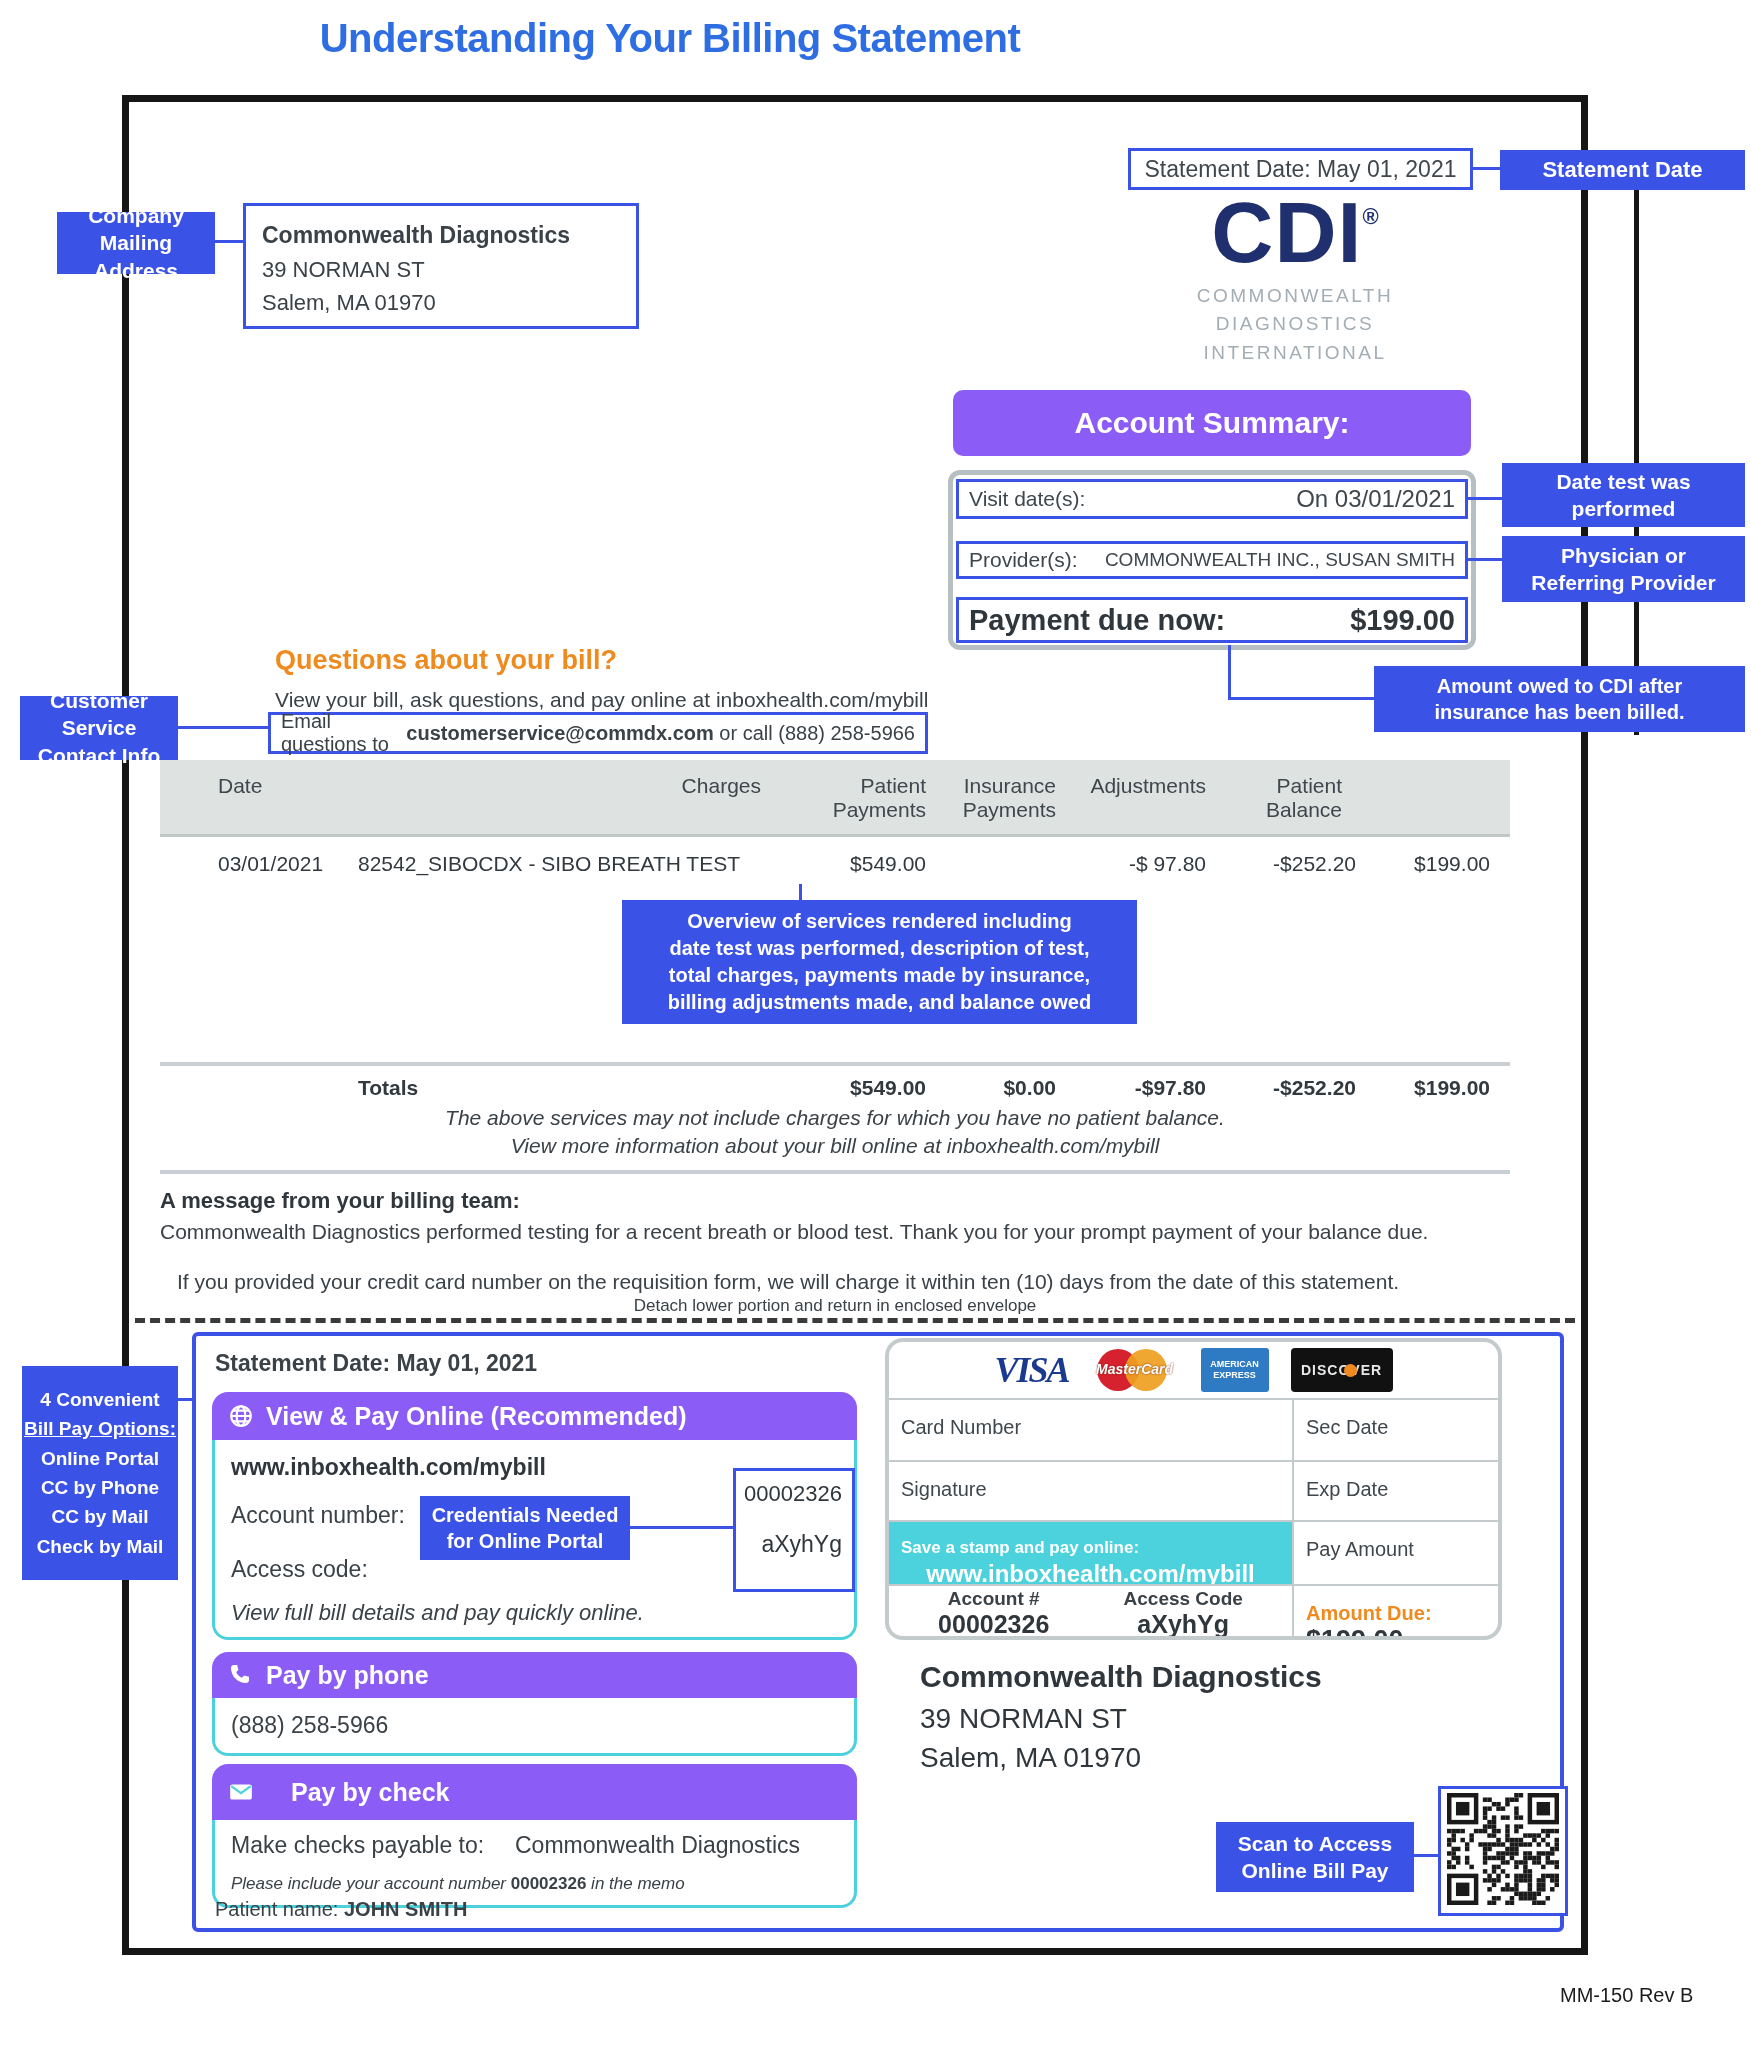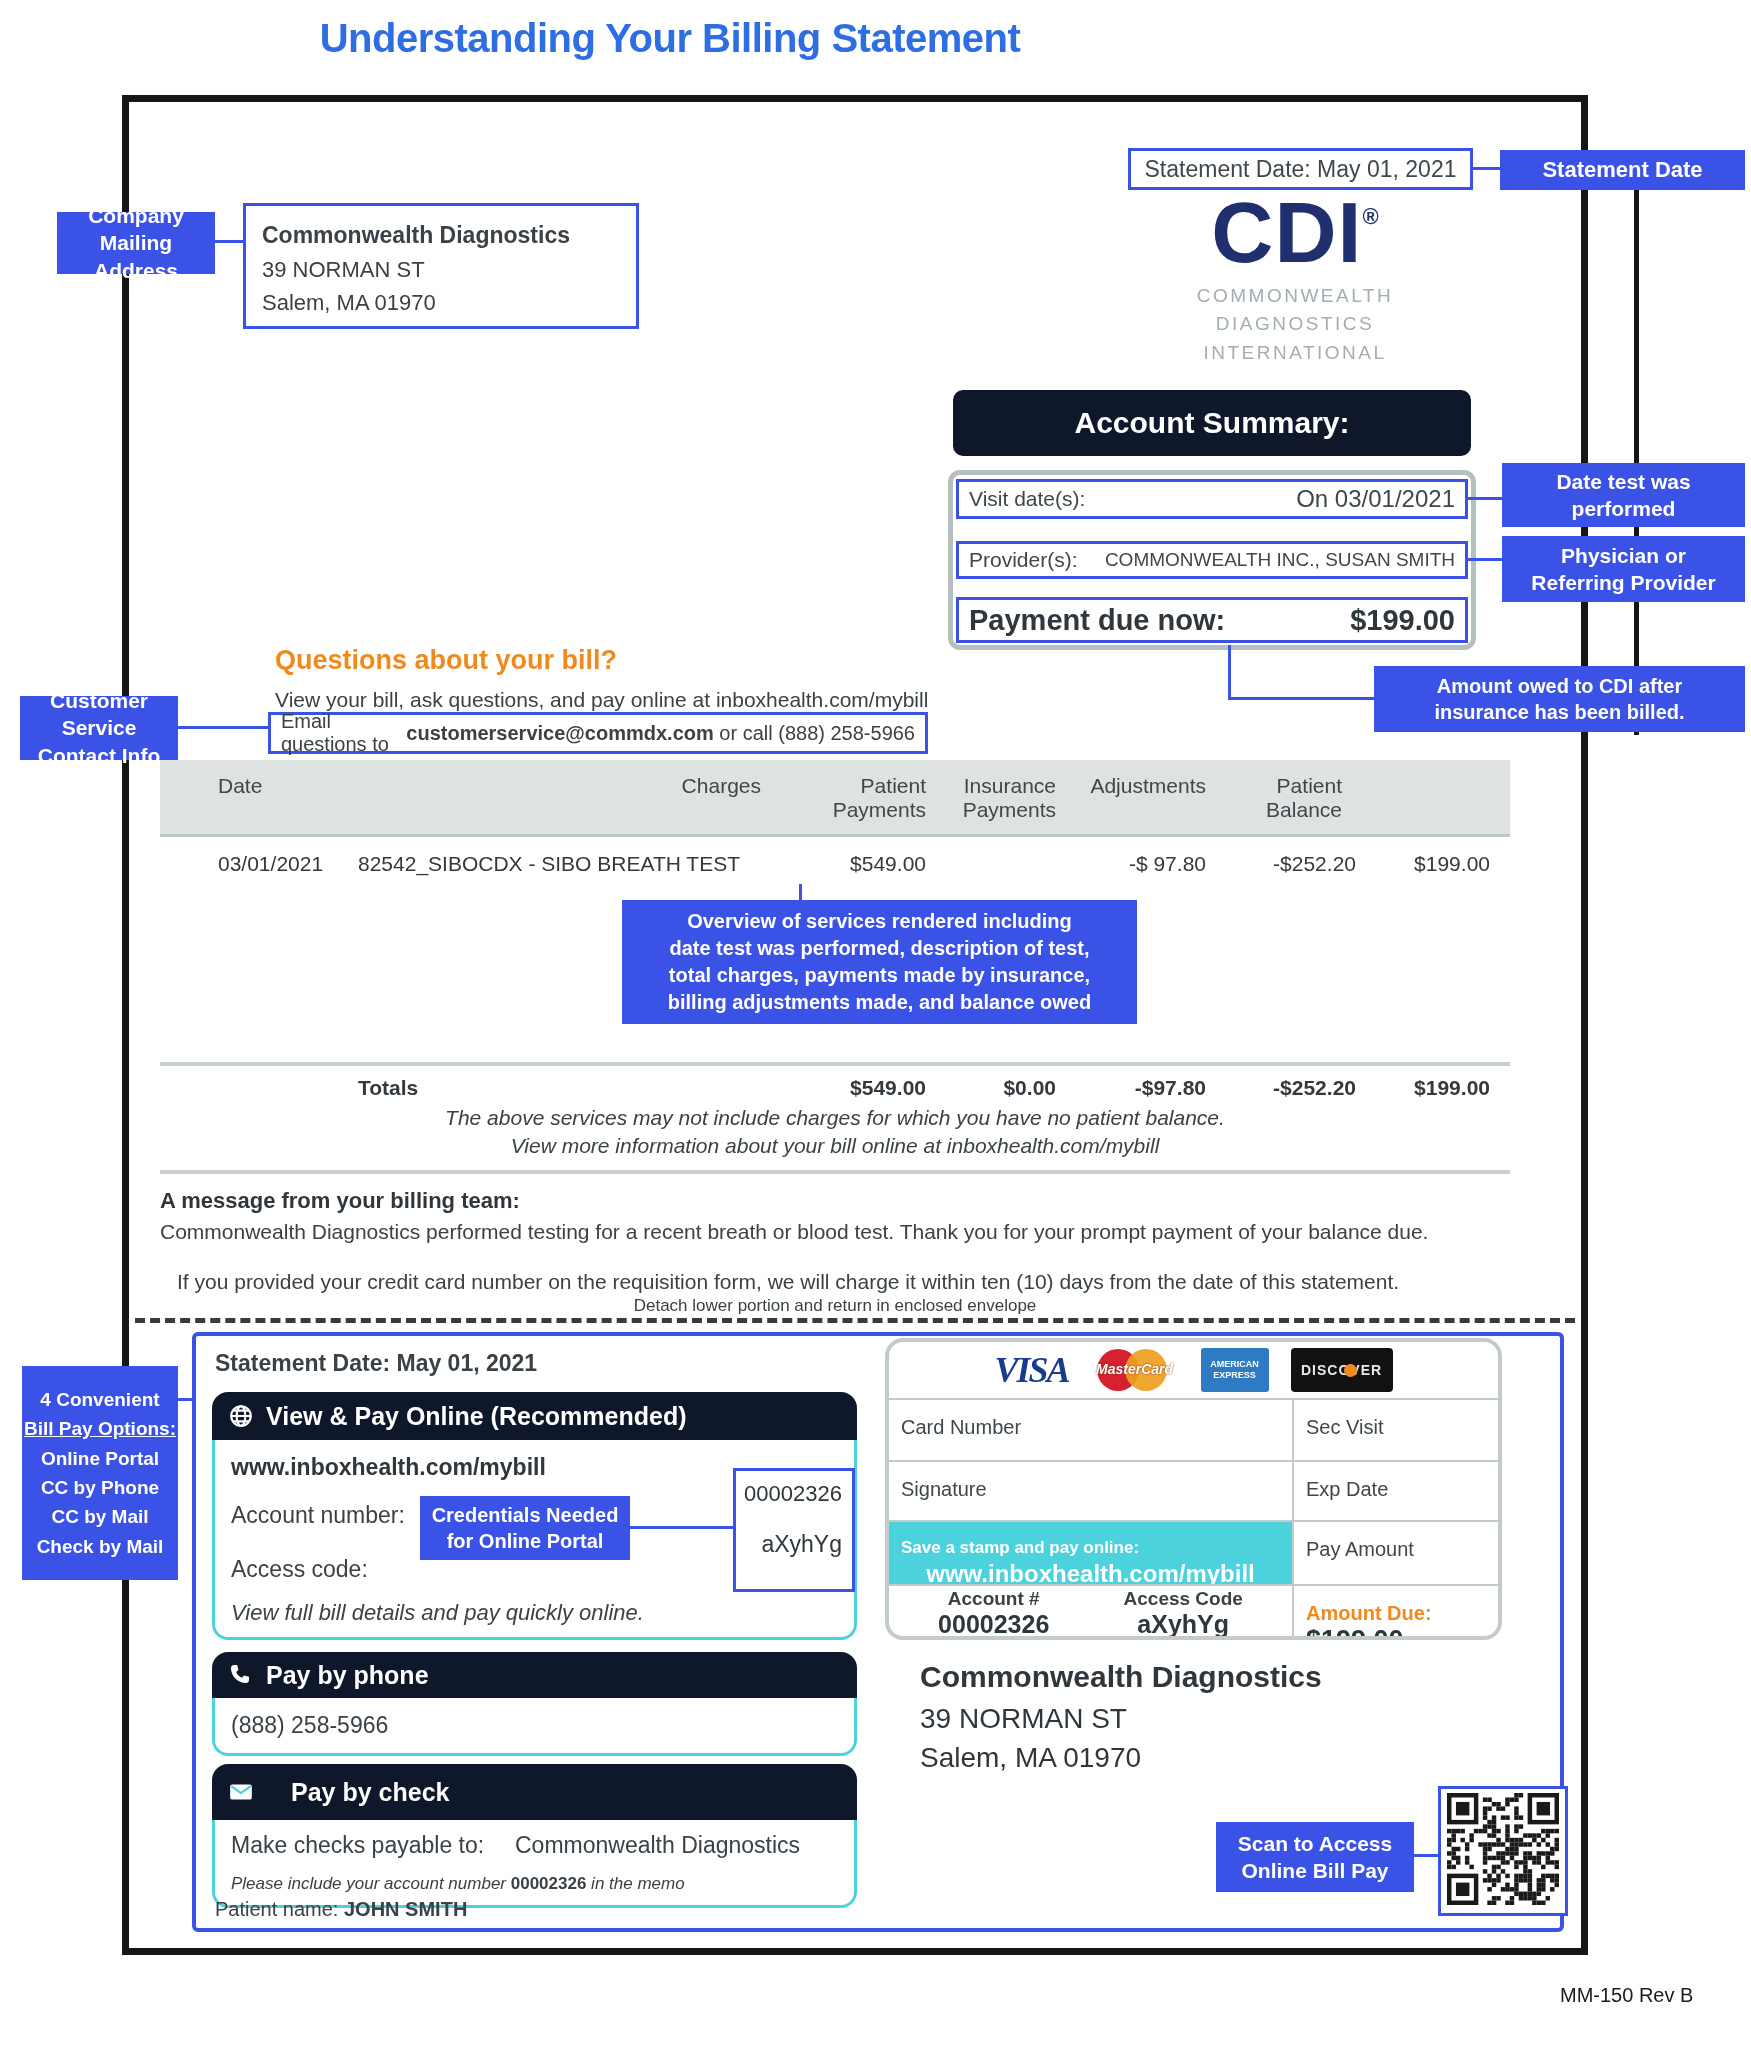--- a/index.html
+++ b/index.html
@@ -10,21 +10,21 @@
   .statement-border{position:absolute;left:122px;top:95px;width:1466px;height:1860px;
         border:7px solid #161616;box-sizing:border-box;background:#fff;}
   .page-title{position:absolute;left:0;top:16px;width:1340px;text-align:center;
         font-size:40px;font-weight:bold;color:#2e6ee2;letter-spacing:-0.5px;}
   .callout{position:absolute;background:#3b52e6;color:#fff;font-weight:bold;text-align:center;
         white-space:pre-line;display:flex;align-items:center;justify-content:center;
         line-height:1.3;box-sizing:border-box;z-index:6;}
   .outline-box{position:absolute;border:3px solid #3b52e6;background:#fff;box-sizing:border-box;z-index:3;}
   .conn{position:absolute;background:#3b52e6;z-index:5;}
   .stem{position:absolute;background:#161616;width:5px;z-index:1;}
-  .teal{background:#0f172a;}
+  .teal{background:#8b5cf6;}
   
   .stmt-date-box{left:1128px;top:148px;width:345px;height:42px;display:flex;align-items:center;justify-content:center;font-size:23px;}
   .logo-wrap{position:absolute;left:1140px;top:192px;width:310px;text-align:center;}
   .logo-text{font-size:86px;font-weight:900;color:#202f6d;line-height:0.95;letter-spacing:1px;}
   .logo-reg{font-size:22px;vertical-align:38px;font-weight:bold;color:#202f6d;}
   .logo-sub{margin-top:8px;font-size:19px;letter-spacing:2.5px;color:#a3adb4;line-height:1.5;}
   .addr-box{padding:12px 16px;line-height:1.5;font-size:22px;color:#3a4147;}
   .addr-box .l1{font-weight:bold;font-size:23px;}
   
   .as-head{position:absolute;left:953px;top:390px;width:518px;height:66px;border-radius:10px;
@@ -313,21 +313,21 @@
       </span>
       <span class="amex">AMERICAN
 EXPRESS</span>
       <span class="disc">
         <span>DISCOVER</span>
         <span class="disc-dot"></span>
       </span>
     </div>
     <div class="cc-grid">
       <div class="cc-cell cc-r1">Card Number</div>
-      <div class="cc-cell cc-r1 cc-right">Sec Visit</div>
+      <div class="cc-cell cc-r1 cc-right">Sec Date</div>
       <div class="cc-cell cc-r2 cc-top">Signature</div>
       <div class="cc-cell cc-r2 cc-top cc-right">Exp Date</div>
       <div class="cc-cell cc-r3 cc-top cc-save">
         <div class="s1">Save a stamp and pay online:</div>
         <div class="s2">www.inboxhealth.com/mybill</div>
       </div>
       <div class="cc-cell cc-r3 cc-top cc-right">Pay Amount</div>
       <div class="cc-cell cc-r4 cc-top cc-acct-row">
         <span class="cc-stack">
           <div class="lab">Account #</div>

